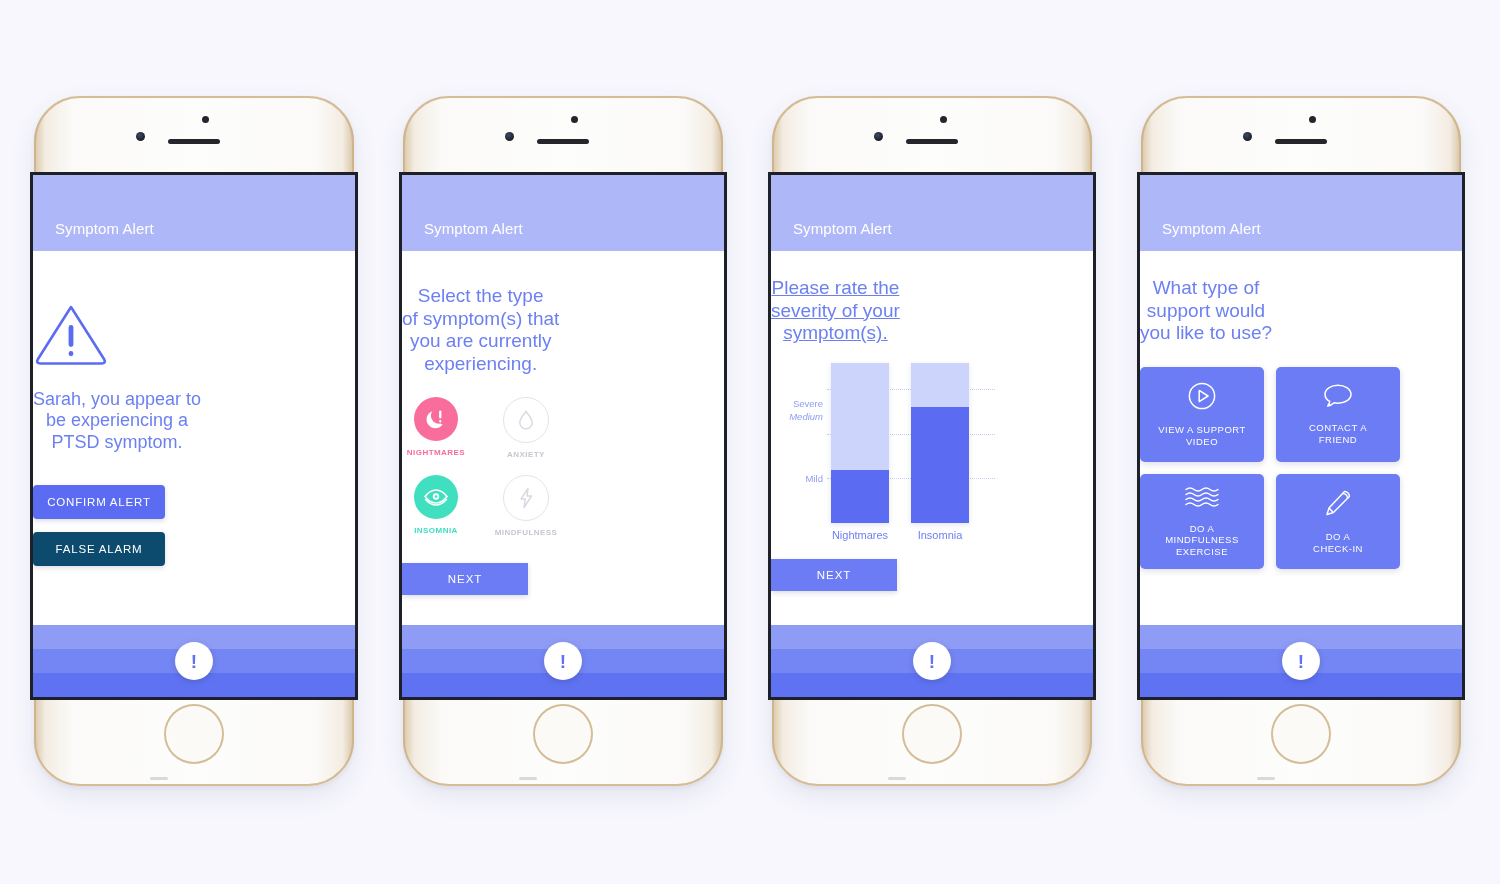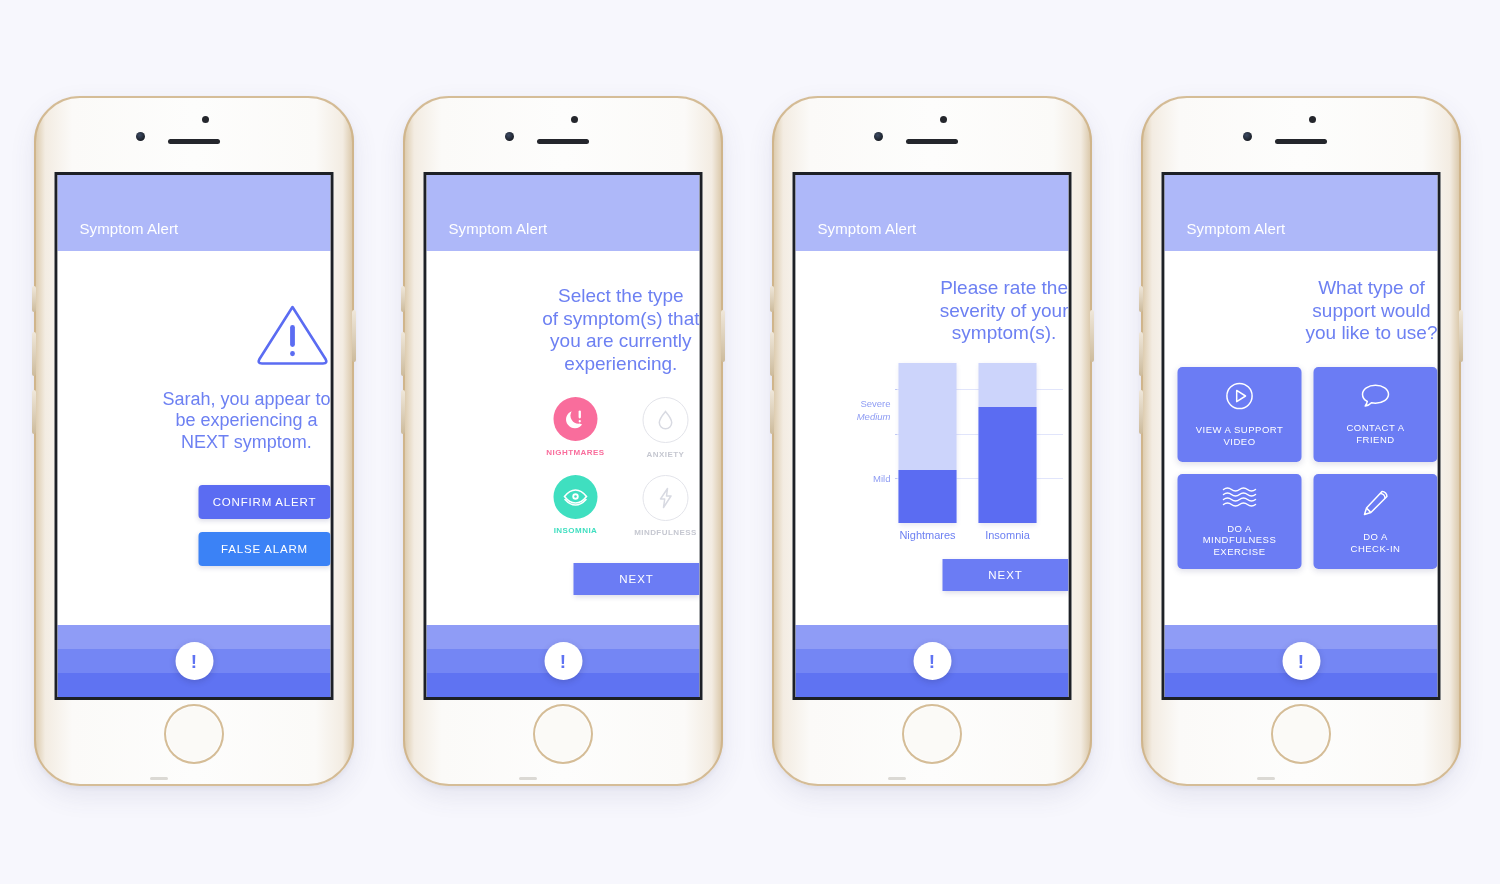--- a/index.html
+++ b/index.html
@@ -58,21 +58,21 @@
     border:2px solid rgba(206,178,134,.85);
     box-shadow: inset 0 0 0 1px rgba(255,255,255,.7);
   }
   .bottom-slit {
     position:absolute; bottom:6px; left:50%; margin-left:-44px;
     width:18px; height:3px; border-radius:2px; background:rgba(120,110,95,.25);
   }
 
   .screen {
     position:absolute; left:50%; transform:translateX(-50%);
-    top:76px; width:279px; height:528px;
+    top:76px; width:328px; height:528px;
     background:#ffffff;
     border: 3px solid #1d2026;
     box-sizing:border-box;
     overflow:hidden;
     display:flex; flex-direction:column;
   }
 
   
   .appbar {
     height: 76px; flex:0 0 76px;
@@ -80,21 +80,21 @@
     display:flex; align-items:flex-end;
     padding: 0 0 14px 22px;
     box-sizing:border-box;
   }
   .appbar-title {
     color:#ffffff; font-size:15px; letter-spacing:.1px;
   }
 
   .body-area {
     flex:1 1 auto; position:relative; background:#fff;
-    display:flex; flex-direction:column; align-items:flex-end;
+    display:flex; flex-direction:column; align-items:flex-start;
   }
 
   
   .bottombar {
     flex:0 0 72px; height:72px; position:relative;
   }
   .band { position:absolute; left:0; right:0; height:24px; }
   .band.b1 { top:0;  background:#8f9cf6; }
   .band.b2 { top:24px; background:#7486f4; }
   .band.b3 { top:48px; background:#5f73f2; }
@@ -116,22 +116,22 @@
 
   
   .s1-warning { margin-top:50px; }
   .s1-msg { margin-top:18px; font-size:18px; }
   .pill {
     width:132px; height:34px; border-radius:4px;
     display:flex; align-items:center; justify-content:center;
     color:#fff; font-size:11.5px; letter-spacing:.8px;
     box-shadow:0 2px 5px rgba(60,60,120,.18);
   }
-  .pill.primary { background:#5b6cf2;margin-left:44px; }
-  .pill.ghost { background:#3b82f6; }
+  .pill.primary { background:#5b6cf2; }
+  .pill.ghost { background:#0c4a6e; }
 
   
   .sym-grid {
     display:grid; grid-template-columns: 68px 68px;
     column-gap:22px; row-gap:16px; margin-top:22px;
   }
   .sym { display:flex; flex-direction:column; align-items:center; }
   .sym-circle {
     width:44px; height:44px; border-radius:50%;
     display:flex; align-items:center; justify-content:center;
@@ -220,21 +220,21 @@
       <div class="body-area">
         <div class="s1-warning">
           <svg width="76" height="66" viewBox="0 0 76 66">
             <path d="M38 6 L71 58 Q73.5 62.5 68.5 62.5 L7.5 62.5 Q2.5 62.5 5 58 Z" fill="none" stroke="#5b6cf2" stroke-width="2.6" stroke-linejoin="round"></path>
             <rect x="35.6" y="24" width="4.8" height="22" rx="2.4" fill="#5b6cf2"></rect>
             <rect x="35.6" y="50" width="4.8" height="5.2" rx="2.4" fill="#5b6cf2"></rect>
           </svg>
         </div>
         <div class="headline s1-msg">Sarah, you appear to
 be experiencing a
-NEXT symptom.</div>
+PTSD symptom.</div>
         <div style="margin-top:32px;">
           <div class="pill primary">CONFIRM ALERT</div>
         </div>
         <div style="margin-top:13px;">
           <div class="pill ghost">FALSE ALARM</div>
         </div>
       </div>
       <div class="bottombar">
         <div class="band b1"></div>
         <div class="band b2"></div>
@@ -332,21 +332,21 @@
     <div class="cam"></div>
     <div class="speaker"></div>
     <div class="bottom-slit"></div>
     <div class="home"></div>
 
     <div class="screen">
       <div class="appbar">
         <span class="appbar-title">Symptom Alert</span>
       </div>
       <div class="body-area">
-        <div class="headline" style="margin-top:26px;">Please rate the
+        <div class="headline" style="margin-top:26px;text-decoration:underline;">Please rate the
 severity of your
 symptom(s).</div>
 
         <div class="chart-wrap">
 
           <div class="gridline" id="grid-severe" style="top: 26.6667px;"></div>
           <div class="gridline" id="grid-medium" style="top: 71.1111px;"></div>
           <div class="gridline" id="grid-mild" style="top: 115.556px;"></div>
 
           <div class="axis-label" id="lab-severe" style="top: 40px;">Severe</div>

